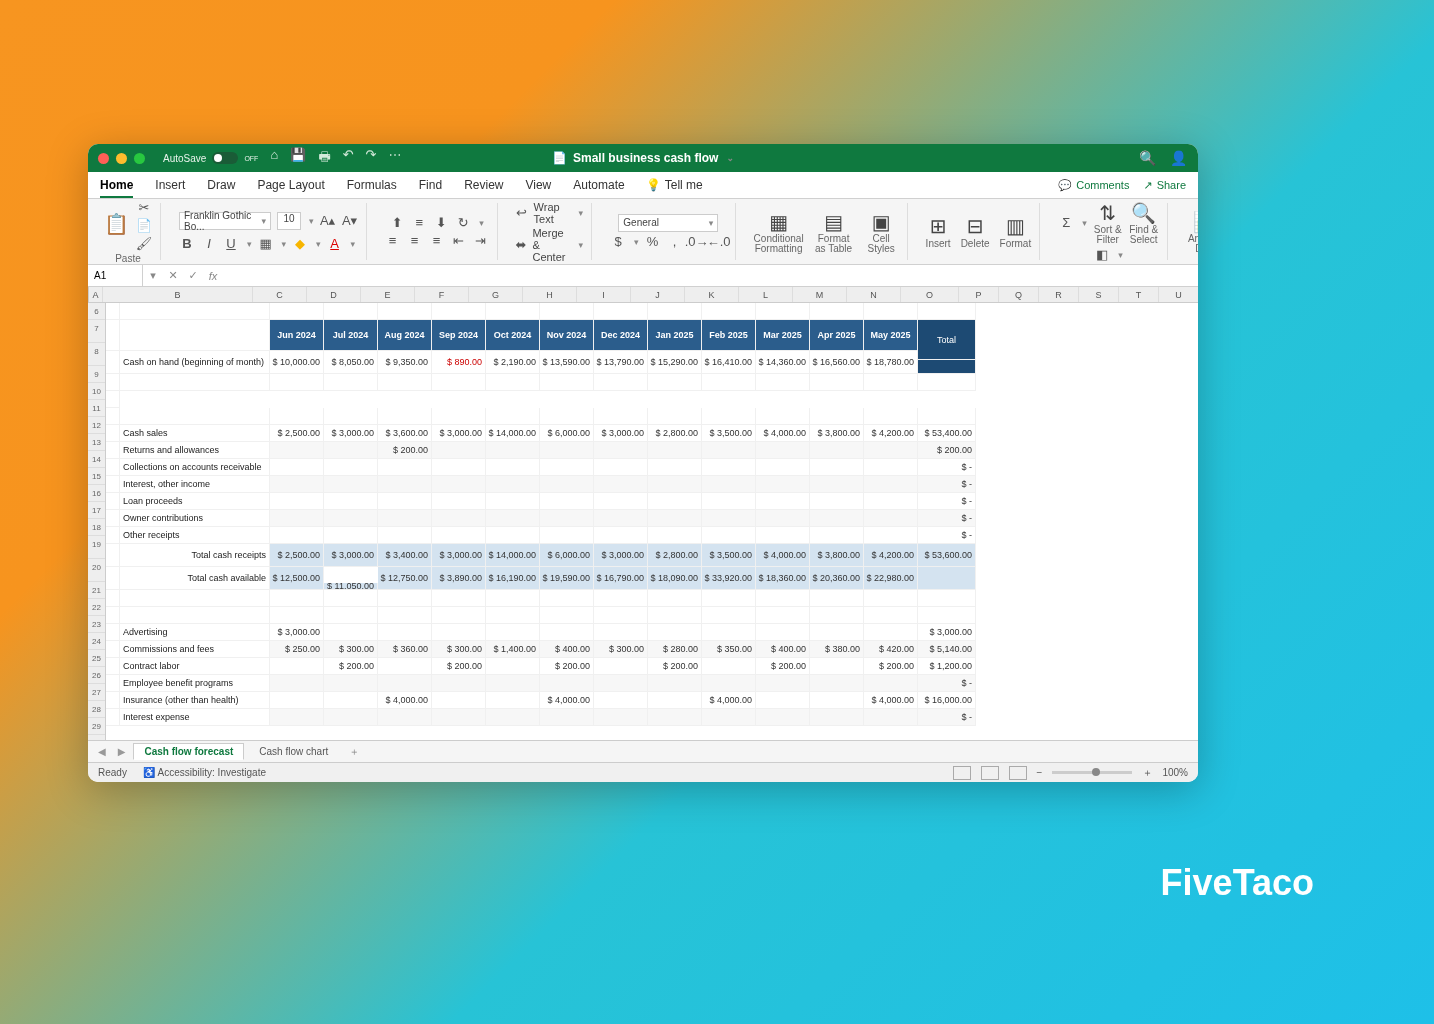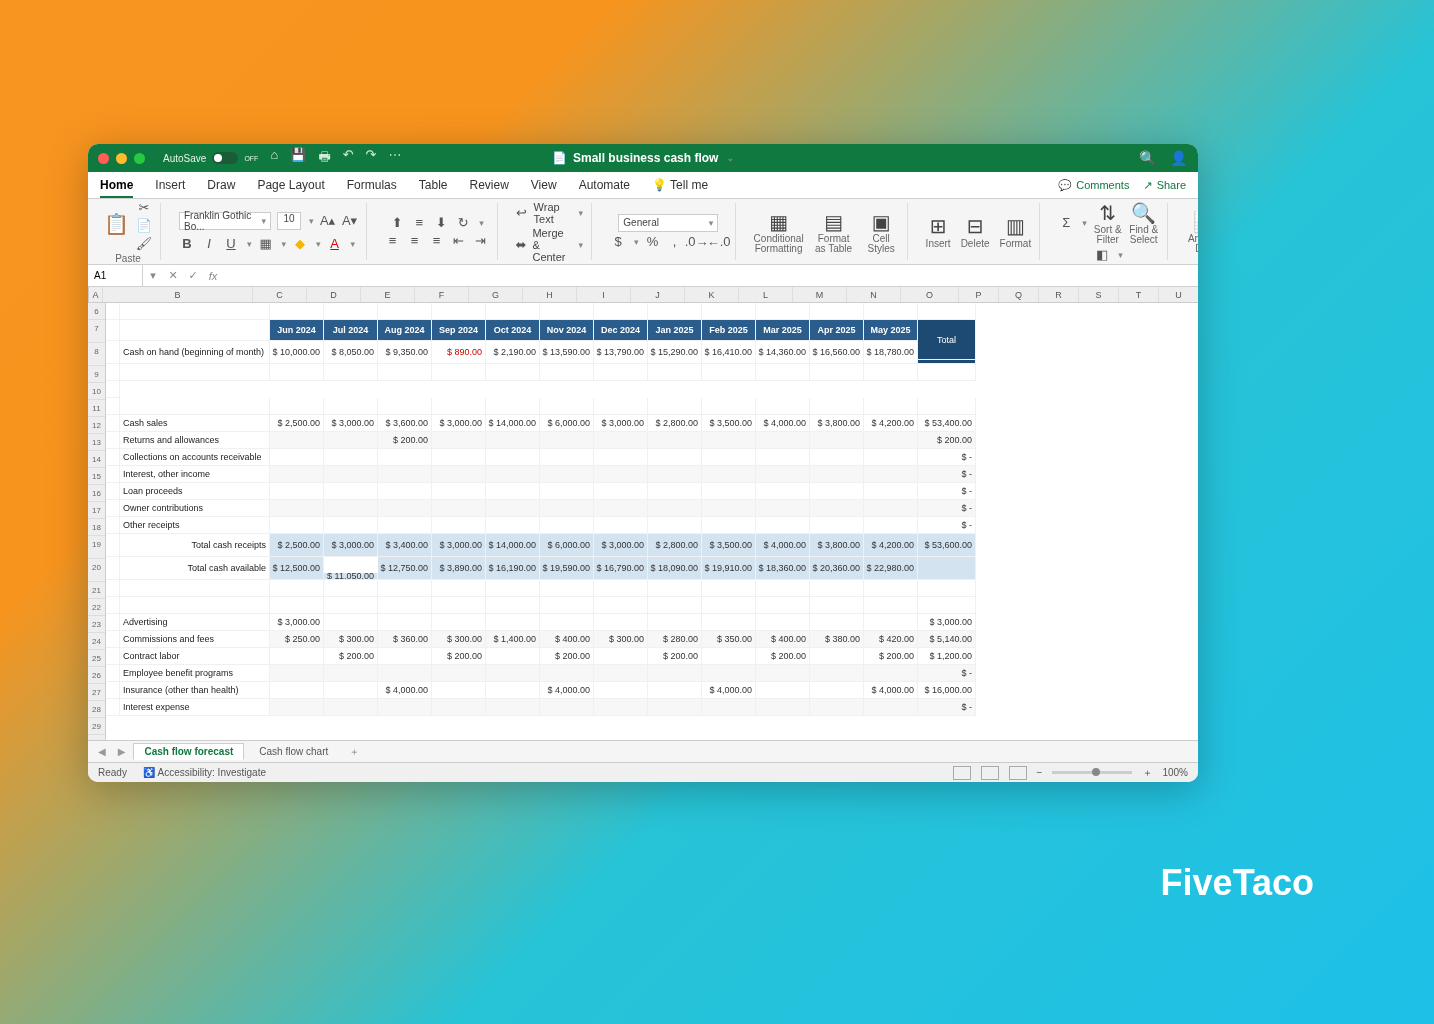--- a/index.html
+++ b/index.html
@@ -144,21 +144,21 @@
       <span>👤</span>
     </div>
   </div>
 
   <div class="ribbon-tabs">
     <span class="tab active">Home</span>
     <span class="tab">Insert</span>
     <span class="tab">Draw</span>
     <span class="tab">Page Layout</span>
     <span class="tab">Formulas</span>
-    <span class="tab">Table</span>
+    <span class="tab">Find</span>
     <span class="tab">Review</span>
     <span class="tab">View</span>
     <span class="tab">Automate</span>
     <span class="tab">💡 <span>Tell me</span></span>
     <div class="ribbon-right">
       <span class="btn">💬 <span>Comments</span></span>
       <span class="btn">↗ <span>Share</span></span>
     </div>
   </div>
 
@@ -355,21 +355,21 @@
           <div class="cell " style="width: 54px;"></div>
           <div class="cell " style="width: 54px;"></div>
           <div class="cell " style="width: 54px;"></div>
           <div class="cell " style="width: 54px;"></div>
           <div class="cell " style="width: 54px;"></div>
           <div class="cell " style="width: 54px;"></div>
           <div class="cell " style="width: 54px;"></div>
           <div class="cell " style="width: 54px;"></div>
           <div class="cell " style="width: 58px;"></div>
         </div>
-        <div class="grow" style="height: 21px;">
+        <div class="grow" style="height: 31px;">
           <div class="cell " style="width: 14px;"></div>
           <div class="cell " style="width: 150px;"></div>
           <div class="cell hdr" style="width: 54px;">Jun 2024</div>
           <div class="cell hdr" style="width: 54px;">Jul 2024</div>
           <div class="cell hdr" style="width: 54px;">Aug 2024</div>
           <div class="cell hdr" style="width: 54px;">Sep 2024</div>
           <div class="cell hdr" style="width: 54px;">Oct 2024</div>
           <div class="cell hdr" style="width: 54px;">Nov 2024</div>
           <div class="cell hdr" style="width: 54px;">Dec 2024</div>
           <div class="cell hdr" style="width: 54px;">Jan 2025</div>
@@ -573,21 +573,21 @@
           <div class="cell " style="width: 14px;"></div>
           <div class="cell label-b right" style="width: 150px;">Total cash available</div>
           <div class="cell right blue-band" style="width: 54px;">$ 12,500.00</div>
           <div class="cell right blue-band" style="width: 54px; margin-top: 16px;">$ 11,050.00</div>
           <div class="cell right blue-band" style="width: 54px;">$ 12,750.00</div>
           <div class="cell right blue-band" style="width: 54px;">$  3,890.00</div>
           <div class="cell right blue-band" style="width: 54px;">$ 16,190.00</div>
           <div class="cell right blue-band" style="width: 54px;">$ 19,590.00</div>
           <div class="cell right blue-band" style="width: 54px;">$ 16,790.00</div>
           <div class="cell right blue-band" style="width: 54px;">$ 18,090.00</div>
-          <div class="cell right blue-band" style="width: 54px;">$ 19,910.00</div>
+          <div class="cell right blue-band" style="width: 54px;">$ 33,920.00</div>
           <div class="cell right blue-band" style="width: 54px;">$ 18,360.00</div>
           <div class="cell right blue-band" style="width: 54px;">$ 20,360.00</div>
           <div class="cell right blue-band" style="width: 54px;">$ 22,980.00</div>
           <div class="cell blue-band" style="width: 58px;"></div>
         </div>
         <div class="grow">
           <div class="cell " style="width: 14px;"></div>
           <div class="cell " style="width: 150px;"></div>
           <div class="cell " style="width: 54px;"></div>
           <div class="cell " style="width: 54px;"></div>

